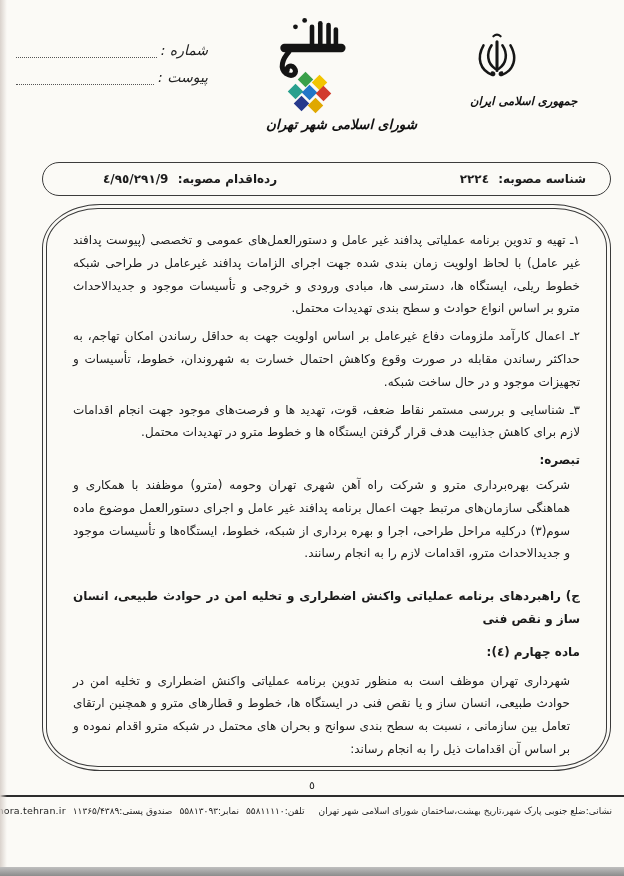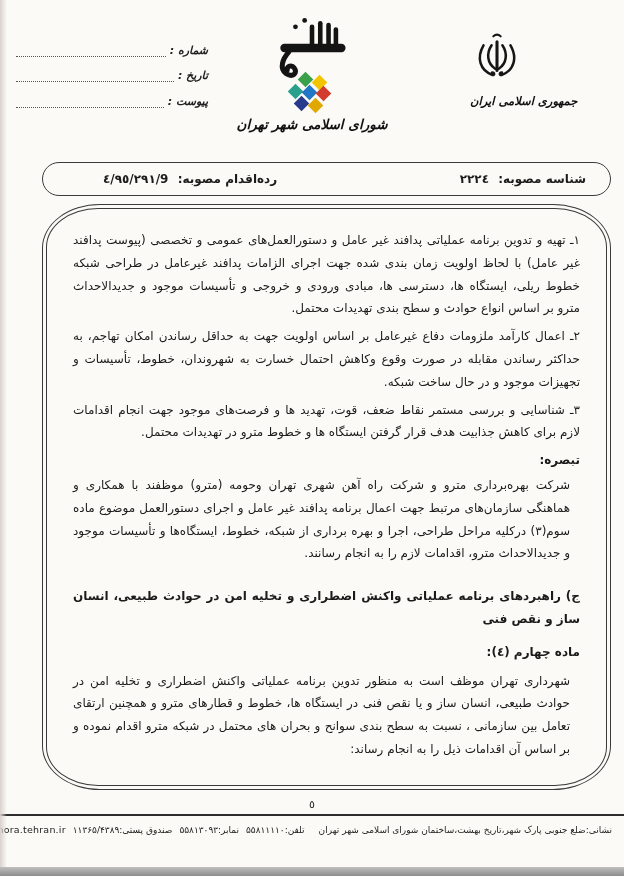--- a/index.html
+++ b/index.html
@@ -16,25 +16,25 @@
   
   .scan-left{position:absolute;left:0;top:0;bottom:0;width:7px;
     background:linear-gradient(90deg,#d9d2cc,rgba(251,250,246,0));z-index:5;}
   .scan-bottom{position:absolute;left:0;right:0;bottom:0;height:9px;
     background:linear-gradient(#bfbfbf,#8c8c8c);z-index:5;}
 
   
   .letterhead{position:relative;height:160px;}
   .lh-fields{position:absolute;left:16px;top:42px;width:192px;}
   .fld{display:flex;align-items:flex-end;margin-bottom:11px;gap:4px;direction:rtl;}
-  .fld-label{font-style:italic;font-weight:bold;font-size:11px;color:#222;white-space:nowrap;}
+  .fld-label{font-style:italic;font-weight:normal;font-size:14px;color:#222;white-space:nowrap;}
   .fld-dots{flex:1;border-bottom:1.6px dotted #555;height:0.85em;}
 
   .lh-center{position:absolute;left:50%;top:14px;transform:translateX(-50%);
-    width:210px;text-align:center;}
+    width:210px;}
   .mark-svg{display:block;margin:0 auto;}
   .diamonds{position:relative;width:56px;height:40px;margin:-8px auto 2px;}
   .dm{position:absolute;width:11px;height:11px;transform:rotate(45deg);}
   .council-name{font-style:italic;font-weight:bold;font-size:13.5px;margin-top:2px;color:#111;}
 
   .lh-right{position:absolute;right:14px;top:28px;width:140px;text-align:left;}
   .iran-title{font-style:italic;font-weight:bold;font-size:11.5px;margin-top:4px;color:#111;}
 
   
   .meta-bar{
@@ -49,21 +49,21 @@
   .meta-item .v{margin-right:5px;}
 
   
   .doc-box{
     margin:8px 13px 0 42px;
     border:1.5px solid #3a3a3a;border-radius:58px/44px;
     padding:3px;background:#fbfaf6;
   }
   .doc-box-inner{
     border:1.5px solid #3a3a3a;border-radius:52px/39px;
-    padding:20px 26px 19px;
+    padding:20px 26px 0;
   }
   .doc-box-inner p{
     margin:0 0 5px;text-align:justify;
     font-size:12px;line-height:1.9;color:#1b1b1b;
   }
   .note-label{font-weight:bold;margin-bottom:2px !important;}
   .indented{padding-right:10px;}
   .section-heading{font-weight:bold;margin:20px 0 10px !important;text-align:justify;}
   .article-heading{font-weight:bold;margin:2px 0 6px !important;}
   .sub-clause{padding-right:30px;text-indent:-30px;margin-bottom:0 !important;}
@@ -83,24 +83,20 @@
 
 <div class="page">
   <div class="scan-left"></div>
   <div class="scan-bottom"></div>
 
   <div class="letterhead">
 
     <div class="lh-fields">
       <div class="fld">
         <span class="fld-label">شماره :</span>
-        <span class="fld-dots"></span>
-      </div>
-      <div class="fld">
-        <span class="fld-label">تاریخ :</span>
         <span class="fld-dots"></span>
       </div>
       <div class="fld">
         <span class="fld-label">پیوست :</span>
         <span class="fld-dots"></span>
       </div>
     </div>
 
     <div class="lh-center">
       <svg class="mark-svg" width="92" height="68" viewBox="0 0 96 74">

